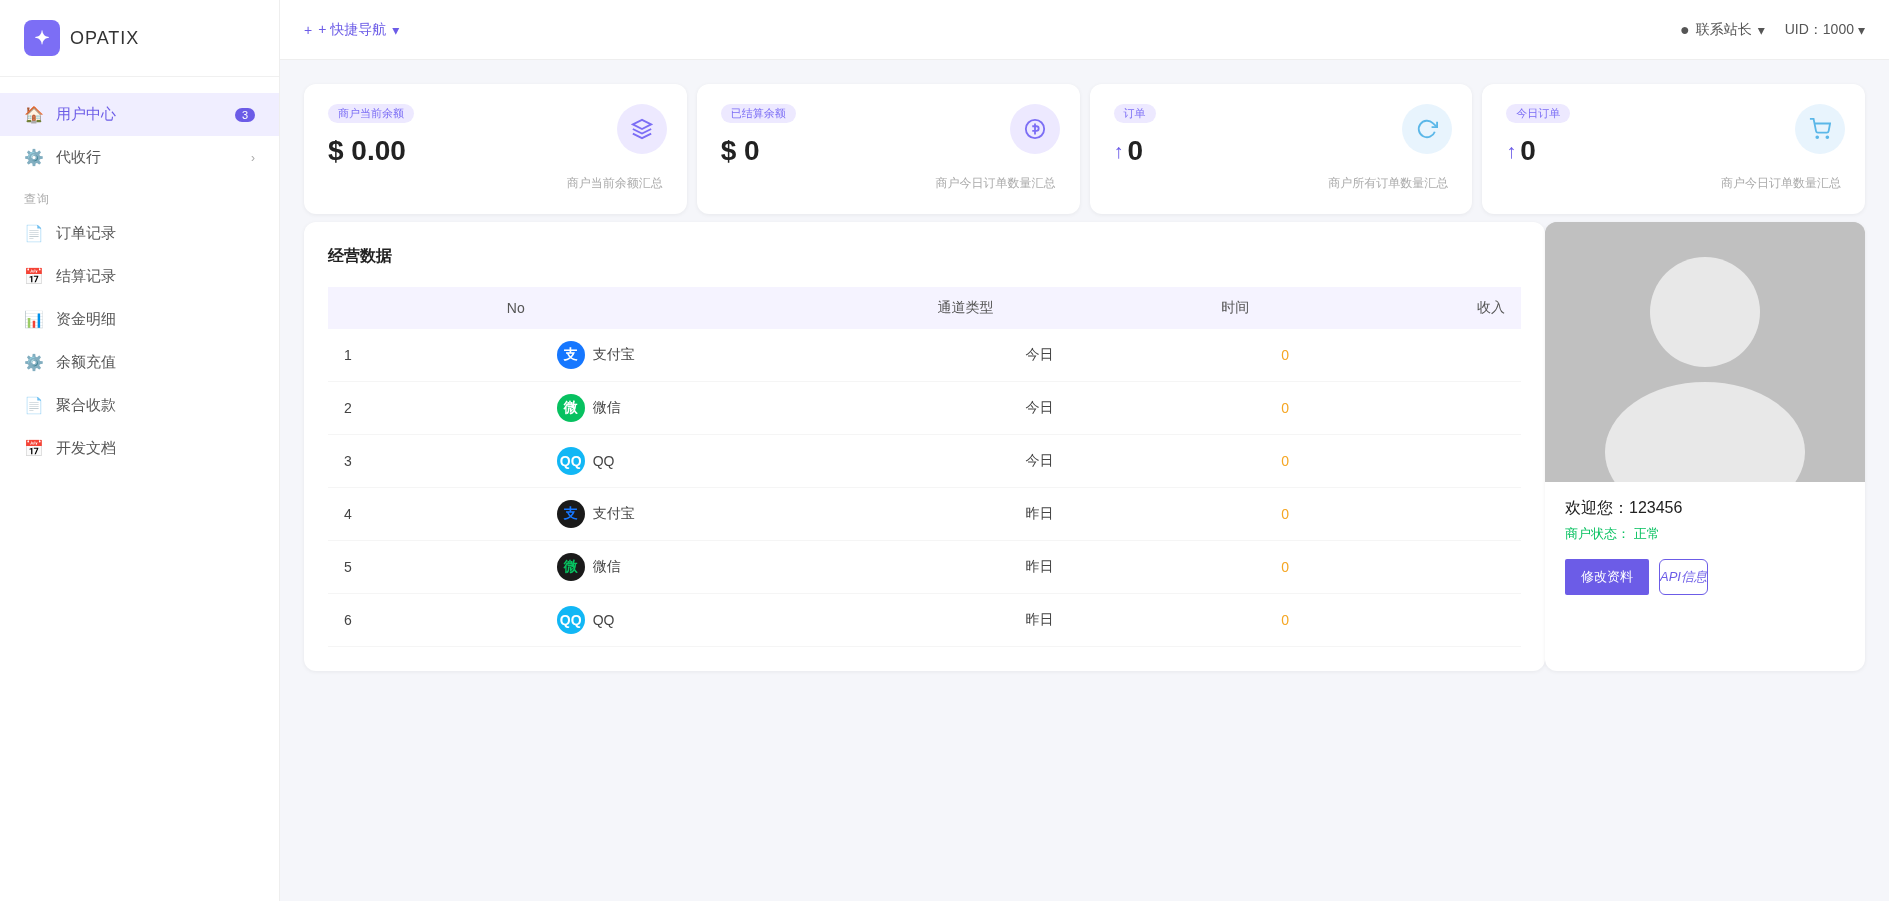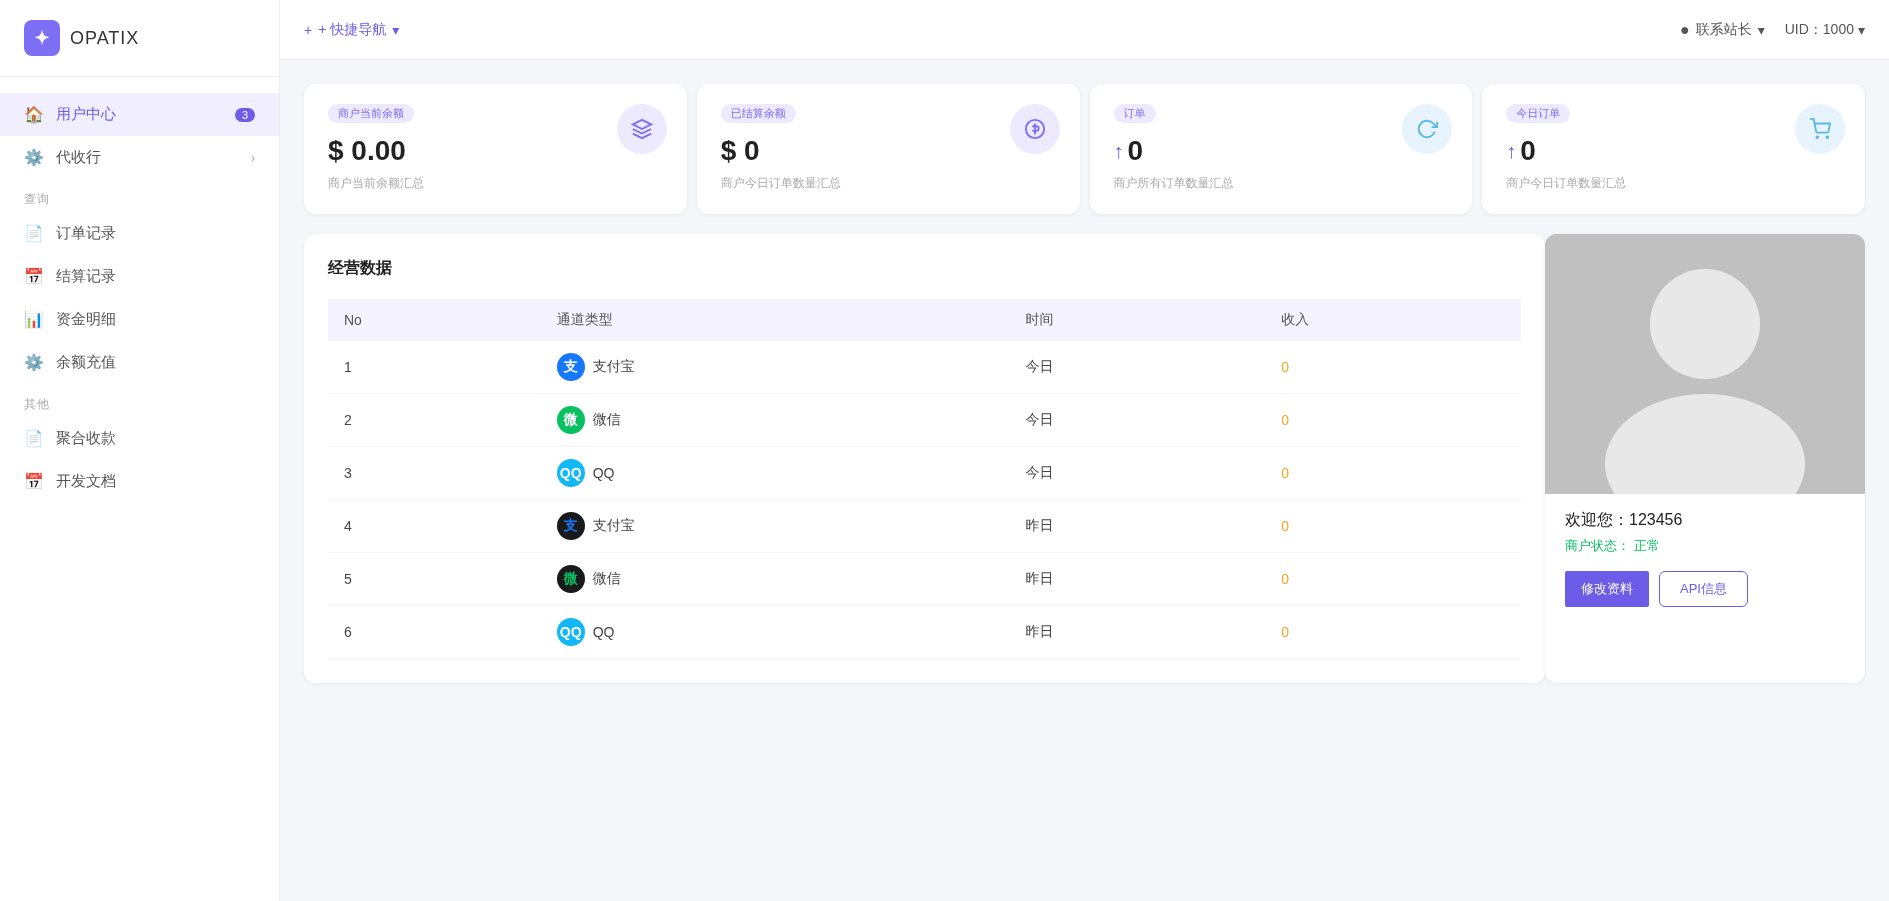--- a/index.html
+++ b/index.html
@@ -128,21 +128,21 @@
       flex: 1;
       overflow-y: auto;
       padding: 24px;
     }
 
     
     .stats-row {
       display: grid;
       grid-template-columns: repeat(4, 1fr);
       gap: 10px;
-      margin-bottom: 20px;
+      margin-bottom: 8px;
     }
     .stat-card {
       background: #fff;
       border-radius: 12px;
       padding: 20px 24px;
       display: flex;
       flex-direction: column;
       position: relative;
       min-height: 130px;
       box-shadow: 0 1px 4px rgba(0,0,0,0.06);
@@ -159,20 +159,21 @@
     }
     .stat-value {
       font-size: 28px;
       font-weight: 700;
       color: #222;
       margin-bottom: 8px;
     }
     .stat-desc {
       font-size: 12px;
       color: #aaa;
+      text-align: right;
     }
     .stat-icon {
       position: absolute;
       right: 20px;
       top: 20px;
       width: 50px;
       height: 50px;
       border-radius: 50%;
       background: #ede9ff;
       display: flex;
@@ -205,21 +206,21 @@
     }
     .data-table {
       width: 100%;
       border-collapse: collapse;
     }
     .data-table thead tr {
       background: #f5f3ff;
     }
     .data-table th {
       padding: 12px 16px;
-      text-align: left;
+      text-align: right;
       font-size: 14px;
       color: #555;
       font-weight: 500;
     }
     .data-table td {
       padding: 12px 16px;
       font-size: 14px;
       color: #444;
       border-bottom: 1px solid #f5f5f5;
     }
@@ -287,23 +288,24 @@
       border-radius: 2px;
       padding: 8px 16px;
       font-size: 13px;
       cursor: pointer;
     }
     .btn-outline-purple {
       background: white;
       color: #6c5ce7;
       border: 1.5px solid #6c5ce7;
       border-radius: 6px;
-      padding: 8px 20px;
+      padding: 8px 0;
       font-size: 13px;
       cursor: pointer;
+      font-style: italic;
     }
 
     
     ::-webkit-scrollbar { width: 4px; }
     ::-webkit-scrollbar-thumb { background: #ddd; border-radius: 4px; }
   </style>
 </head>
 <body>
 
 <div class="sidebar">
@@ -335,21 +337,20 @@
     </div>
     <div class="sidebar-item">
       <span class="item-icon">📊</span>
       <span>资金明细</span>
     </div>
     <div class="sidebar-item">
       <span class="item-icon">⚙️</span>
       <span>余额充值</span>
     </div>
 
-    <div class="sidebar-section-title">其他</div>
     <div class="sidebar-item">
       <span class="item-icon">📄</span>
       <span>聚合收款</span>
     </div>
     <div class="sidebar-item">
       <span class="item-icon">📅</span>
       <span>开发文档</span>
     </div>
   </div>
 </div>

